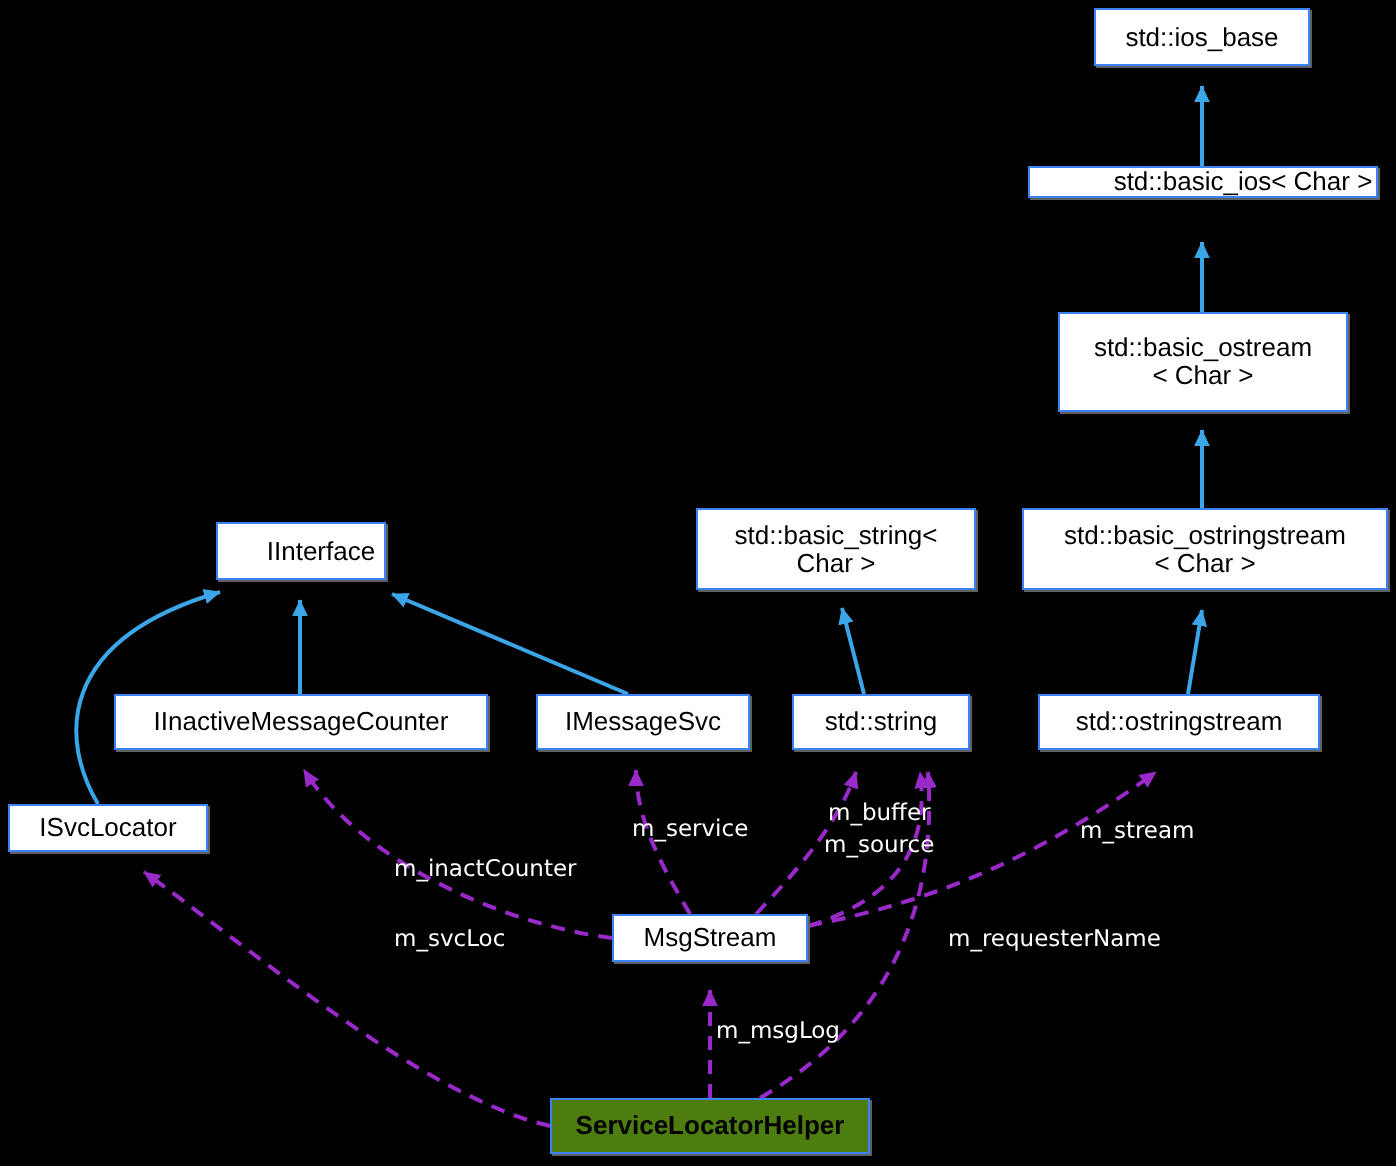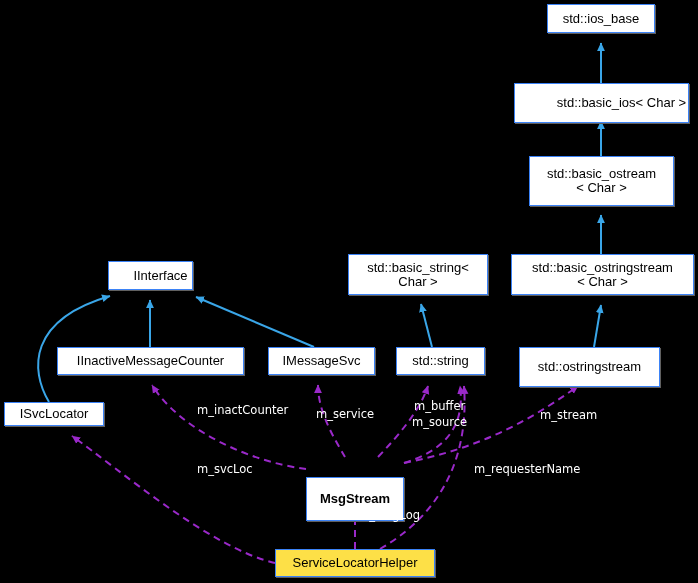--- a/index.html
+++ b/index.html
@@ -32,21 +32,22 @@
     font-size: 13px;
     line-height: 14px;
     display: flex;
     align-items: center;
     justify-content: center;
     text-align: center;
     z-index: 5;
     white-space: pre-line;
   }
   .node.highlight {
-    background: #fde047;
+    background: #4d7c0f;
+    font-weight: bold;
   }
   .edge-label {
     position: absolute;
     color: #ffffff;
     font-size: 11.5px;
     line-height: 13px;
     white-space: nowrap;
     z-index: 6;
     font-family: "DejaVu Sans", sans-serif;
   }
@@ -84,48 +85,48 @@
       <path d="M404,463 C440,452 466,430 460,386"></path>
       <path d="M404,463 C470,450 520,428 578,386"></path>
       <path d="M275,563 C210,548 120,470 72,436"></path>
       <path d="M380,549 C430,520 470,470 464,386"></path>
       <path d="M355,549 L355,495"></path>
     </g>
   </svg>
 
   <div class="node" style="left:547px; top:4px; width:108px; height:29px;">std::ios_base</div>
 
-  <div class="node" style="left:514px; top:83px; width:175px; height:40px;padding-left:40px;">std::basic_ios&lt; Char &gt;</div>
+  <div class="node" style="left:514px; top:83px; width:175px; height:16px;padding-left:40px;">std::basic_ios&lt; Char &gt;</div>
 
   <div class="node" style="left:529px; top:156px; width:145px; height:50px;">std::basic_ostream
 &lt; Char &gt;</div>
 
   <div class="node" style="left:511px; top:254px; width:183px; height:41px;">std::basic_ostringstream
 &lt; Char &gt;</div>
 
   <div class="node" style="left:348px; top:254px; width:140px; height:41px;">std::basic_string&lt;
 Char &gt;</div>
 
   <div class="node" style="left:108px; top:261px; width:85px; height:29px;padding-left:20px;">IInterface</div>
 
   <div class="node" style="left:57px; top:347px; width:187px; height:28px;">IInactiveMessageCounter</div>
 
   <div class="node" style="left:268px; top:347px; width:107px; height:28px;">IMessageSvc</div>
 
   <div class="node" style="left:396px; top:347px; width:89px; height:28px;">std::string</div>
 
-  <div class="node" style="left:519px; top:347px; width:141px; height:40px;">std::ostringstream</div>
+  <div class="node" style="left:519px; top:347px; width:141px; height:28px;">std::ostringstream</div>
 
   <div class="node" style="left:4px; top:402px; width:100px; height:24px;">ISvcLocator</div>
 
-  <div class="node" style="left:306px; top:477px; width:98px; height:44px;font-weight:bold;">MsgStream</div>
+  <div class="node" style="left:306px; top:457px; width:98px; height:24px;">MsgStream</div>
 
   <div class="node highlight" style="left:275px; top:549px; width:160px; height:28px;">ServiceLocatorHelper</div>
 
-  <div class="edge-label" style="left:197px; top:404px;">m_inactCounter</div>
+  <div class="edge-label" style="left:197px; top:428px;">m_inactCounter</div>
 
   <div class="edge-label" style="left:316px; top:408px;">m_service</div>
 
   <div class="edge-label" style="left:414px; top:400px;">m_buffer</div>
 
   <div class="edge-label" style="left:412px; top:416px;">m_source</div>
 
   <div class="edge-label" style="left:540px; top:409px;">m_stream</div>
 
   <div class="edge-label" style="left:197px; top:463px;">m_svcLoc</div>

